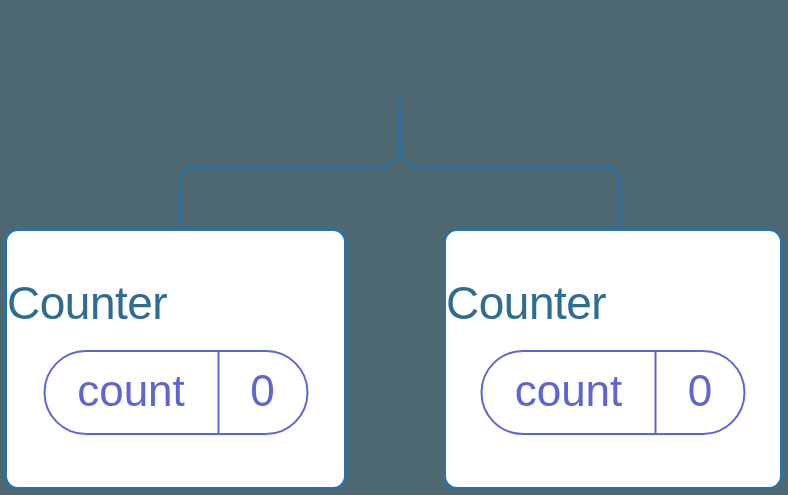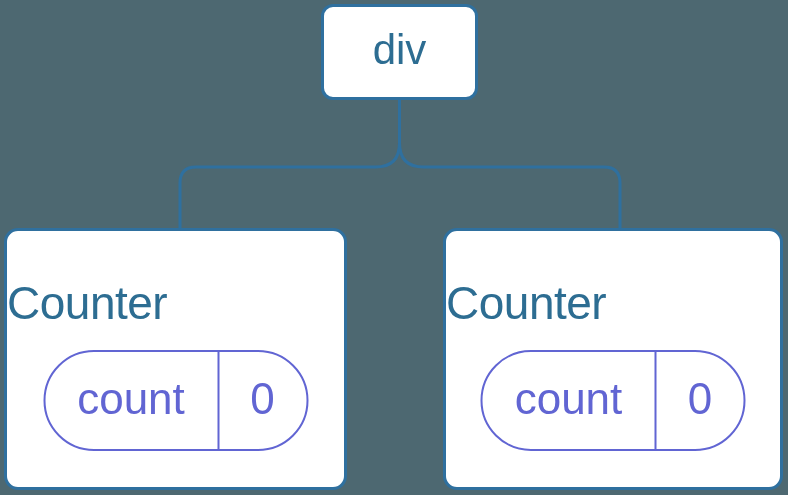--- a/index.html
+++ b/index.html
@@ -65,21 +65,21 @@
     line-height: 1.15;
     letter-spacing: -0.5px;
   }
   .state-pill {
     position: absolute;
     box-sizing: border-box;
     top: 119px;
     left: 50%;
     transform: translateX(-50%);
     width: 265px;
-    height: 101px;
+    height: 85px;
     border: 2px solid #6165D3;
     border-radius: 50.5px;
     display: flex;
     align-items: stretch;
     overflow: hidden;
   }
   .state-key-cell {
     flex: 0 0 172px;
     border-right: 2px solid #6165D3;
     display: flex;
@@ -103,23 +103,20 @@
 </head>
 <body>
 
 <div class="canvas">
 
   <svg class="connector-svg" width="788" height="495" viewBox="0 0 788 495">
     <path d="M 399.5 100 L 399.5 143 Q 399.5 167 375.5 167 L 196 167 Q 180 167 180 183 L 180 229" fill="none" stroke="#2F709F" stroke-width="3"></path>
     <path d="M 399.5 100 L 399.5 143 Q 399.5 167 423.5 167 L 604 167 Q 620 167 620 183 L 620 229" fill="none" stroke="#2F709F" stroke-width="3"></path>
   </svg>
 
-  <div class="root-node">
-    <span class="root-label">div</span>
-  </div>
 
   <div class="component-card left">
     <div class="component-title">Counter</div>
     <div class="state-pill">
       <div class="state-key-cell">
         <span class="state-text">count</span>
       </div>
       <div class="state-value-cell">
         <span class="state-text">0</span>
       </div>

